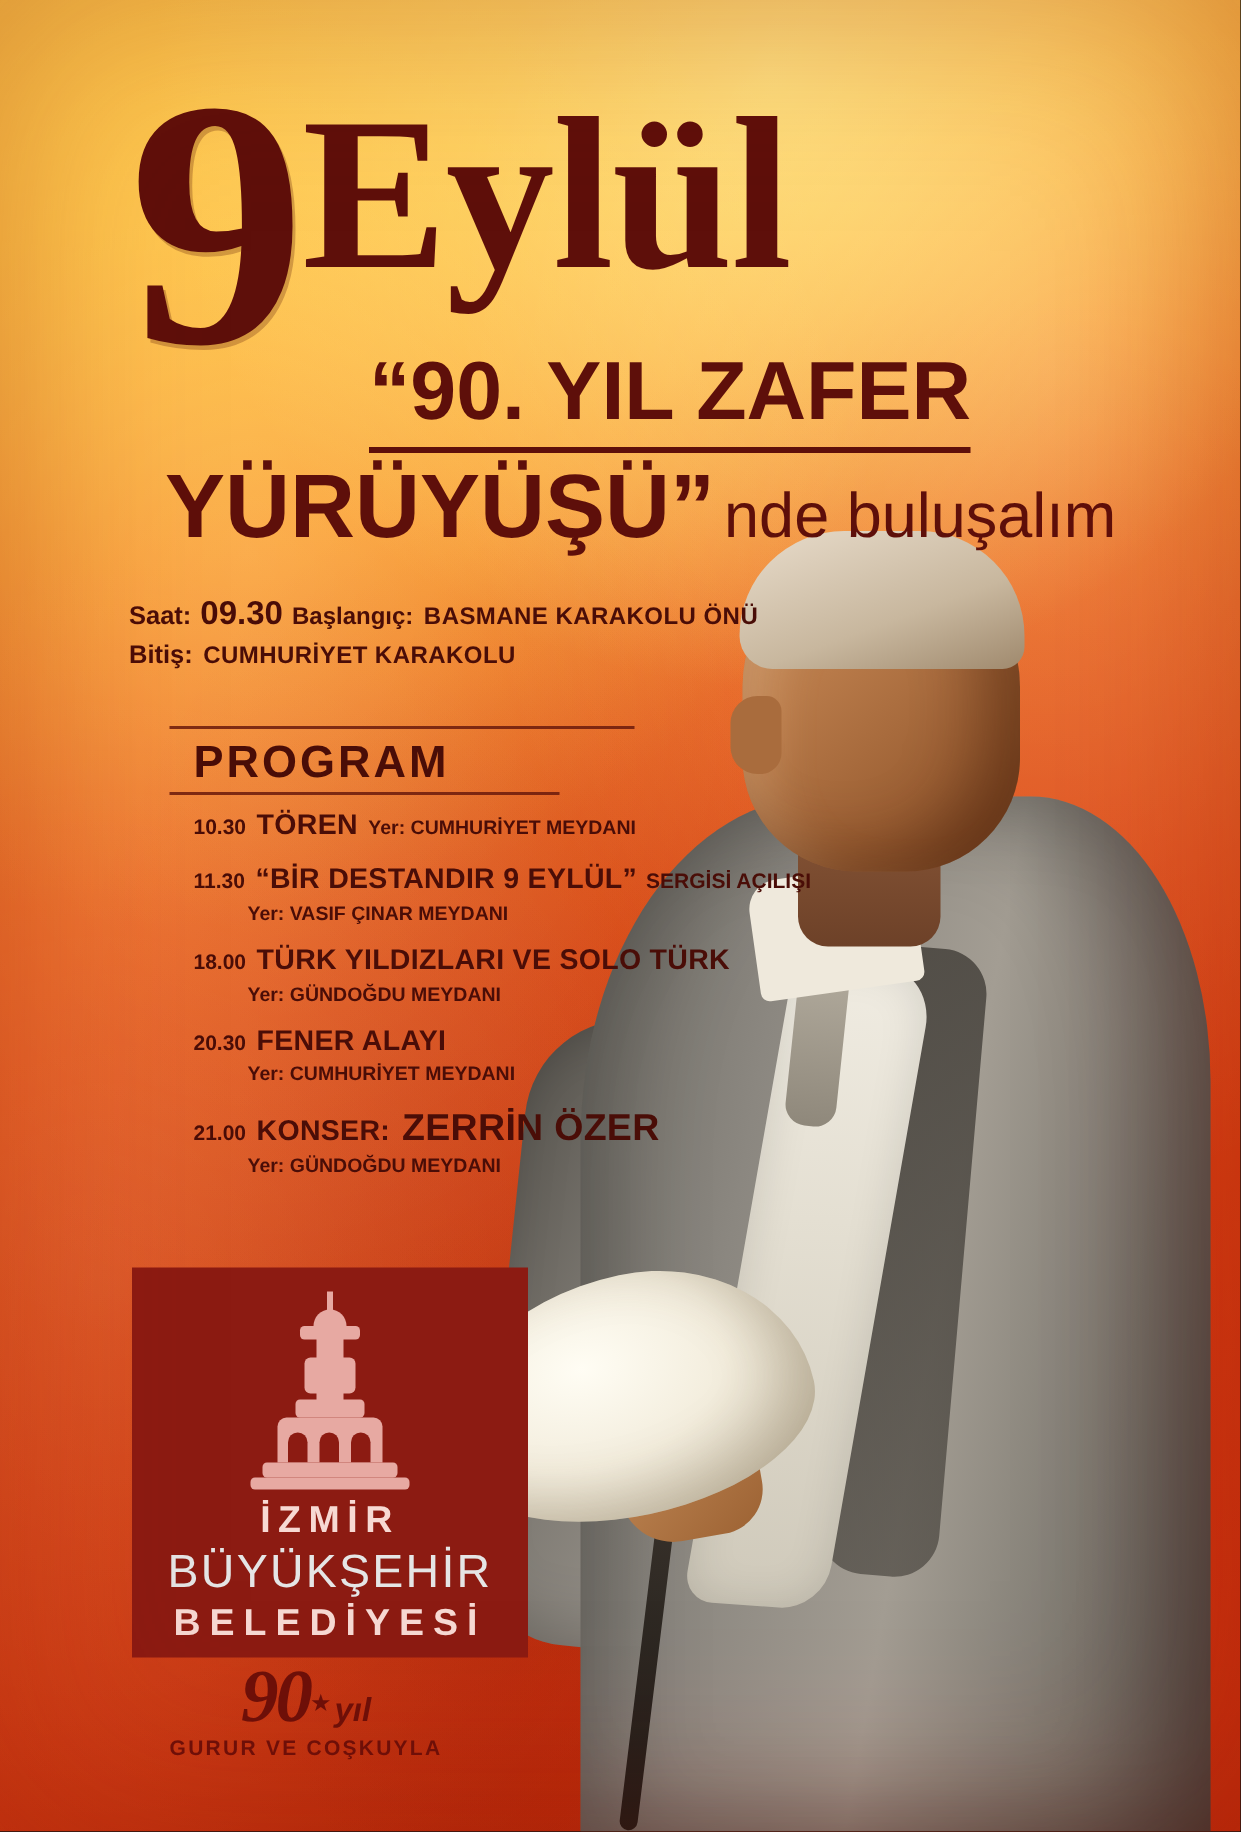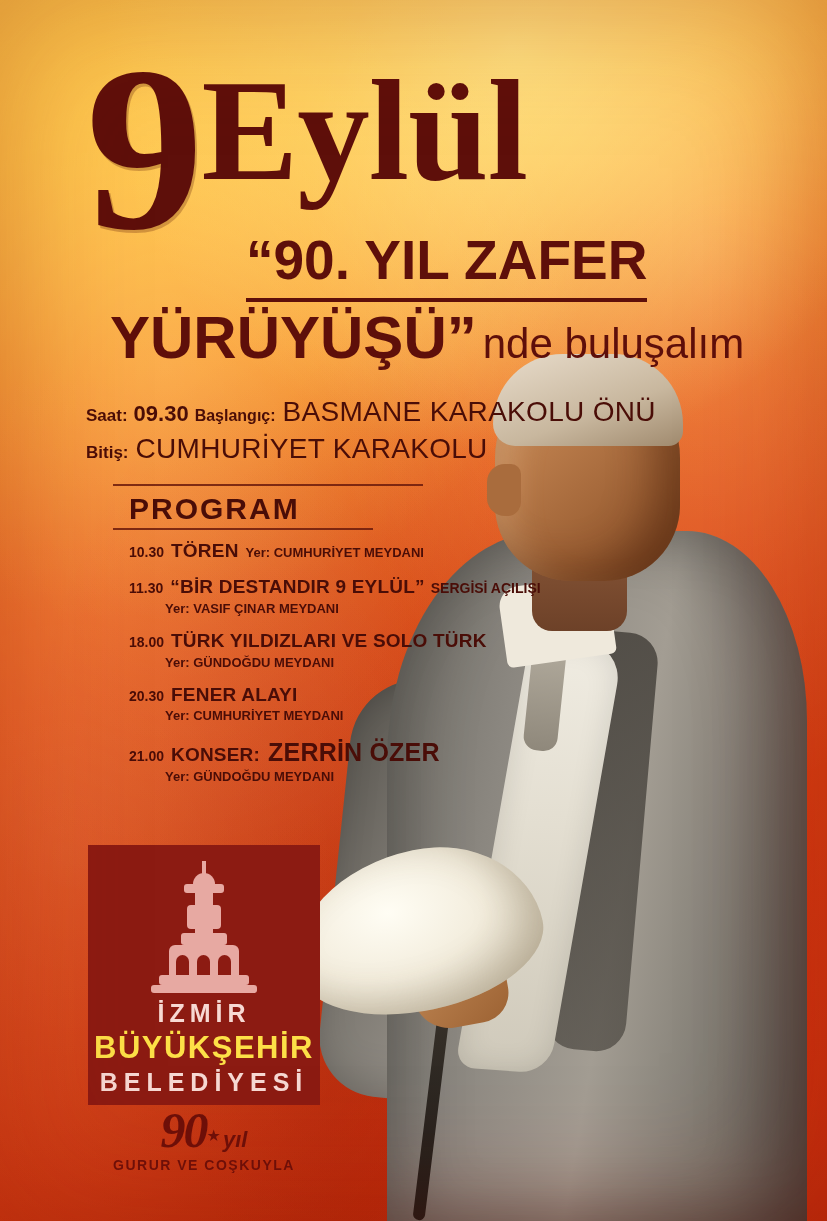--- a/index.html
+++ b/index.html
@@ -259,21 +259,21 @@
   }
   .route-row {
     display: flex;
     align-items: baseline;
     white-space: nowrap;
     margin-bottom: 5px;
   }
   .r-label { font-size: 17px; font-weight: 700; }
   .r-time { font-size: 22px; font-weight: 800; margin-left: 6px; }
   .r-small { font-size: 16px; font-weight: 600; margin-left: 6px; }
-  .r-place { font-size: 28px; font-weight: 400; margin-left: 7px; letter-spacing: 0.3px; }
+  .r-place { font-size: 16px; font-weight: 700; margin-left: 7px; letter-spacing: 0.3px; }
 
   
   .program {
     position: absolute;
     left: 129px;
     top: 492px;
     width: 430px;
     color: #4a0d07;
   }
   .program-title {
@@ -345,21 +345,21 @@
     font-weight: 600;
     margin-left: 36px;
     margin-top: 2px;
   }
 
   
   .logo {
     position: absolute;
     left: 88px;
     top: 845px;
-    width: 232px;
+    width: 264px;
     height: 260px;
     background: #8c1b12;
     display: flex;
     flex-direction: column;
     align-items: center;
     padding-top: 16px;
     box-sizing: border-box;
   }
   .tower {
     position: relative;
@@ -395,21 +395,21 @@
   .t-arch1 { left: 27px; }
   .t-arch2 { left: 48px; }
   .t-arch3 { left: 69px; }
   .t-foot {
     position: absolute; left: 10px; top: 114px; width: 90px; height: 10px; background: #e7a9a2; border-radius: 3px;
   }
   .t-foot2 {
     position: absolute; left: 2px; top: 124px; width: 106px; height: 8px; background: #e7a9a2; border-radius: 3px;
   }
   .logo-l1 { color: #f7d9d3; font-size: 25px; font-weight: 800; letter-spacing: 5px; }
-  .logo-l2 { color: #fde047; font-size: 31px; font-weight: 700; letter-spacing: 1.5px; margin-top: 2px; }
+  .logo-l2 { color: #e5e5e5; font-size: 31px; font-weight: 400; letter-spacing: 1.5px; margin-top: 2px; }
   .logo-l3 { color: #f7d9d3; font-size: 25px; font-weight: 700; letter-spacing: 6px; margin-top: 2px; }
 
   .anniv {
     position: absolute;
     left: 88px;
     top: 1105px;
     width: 232px;
     height: 90px;
     color: #6d1009;
     text-align: center;

